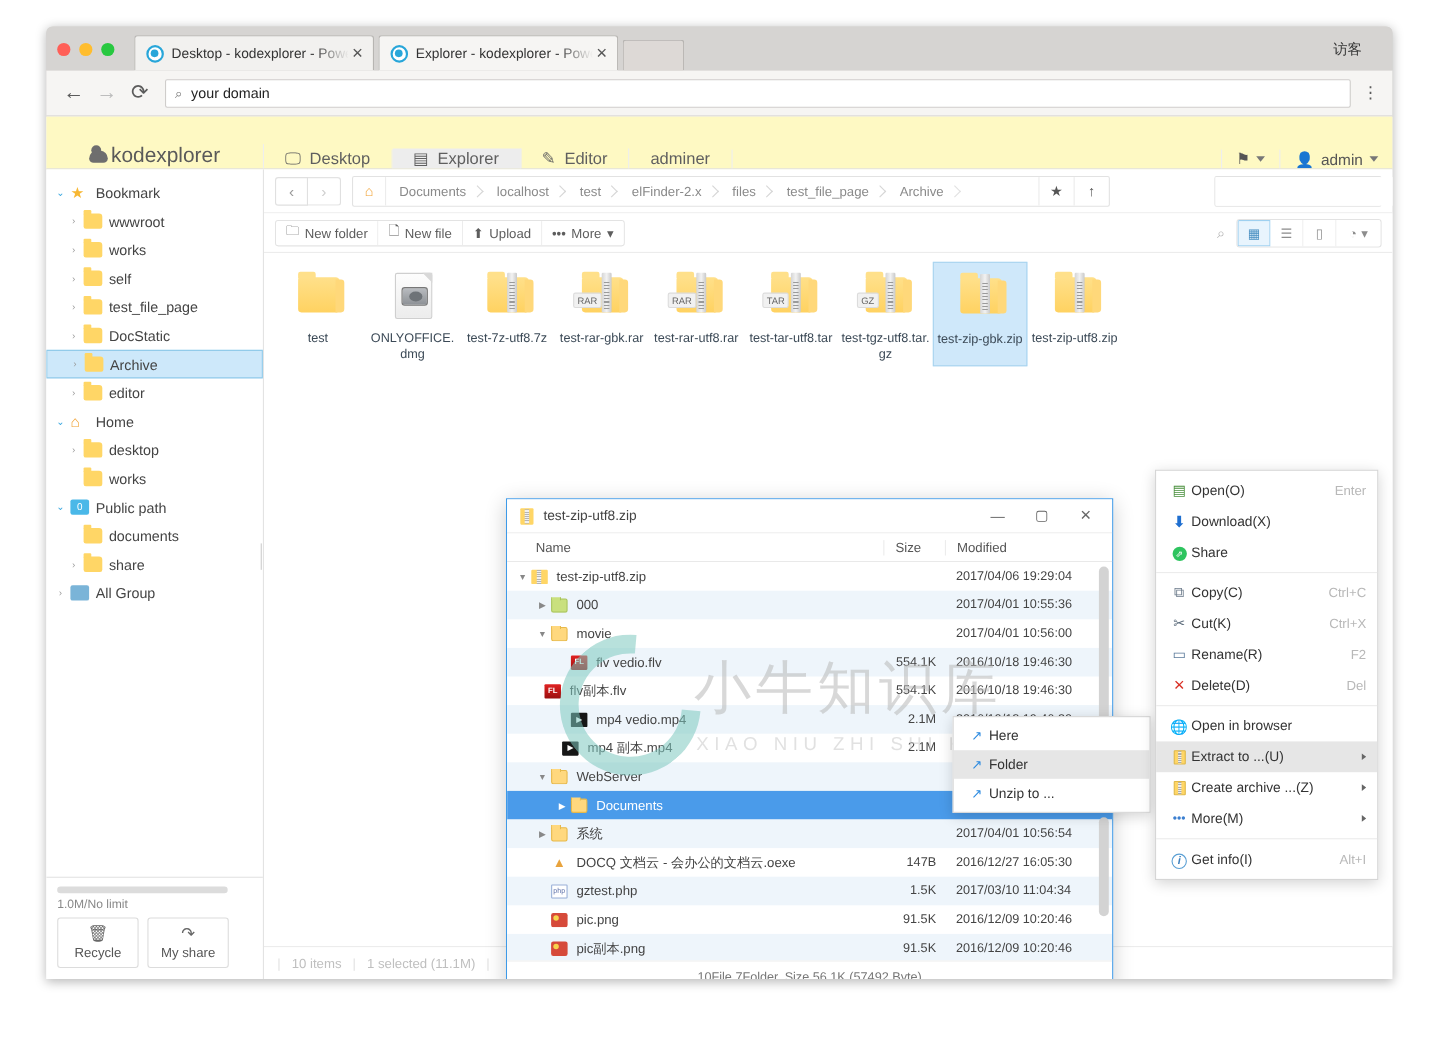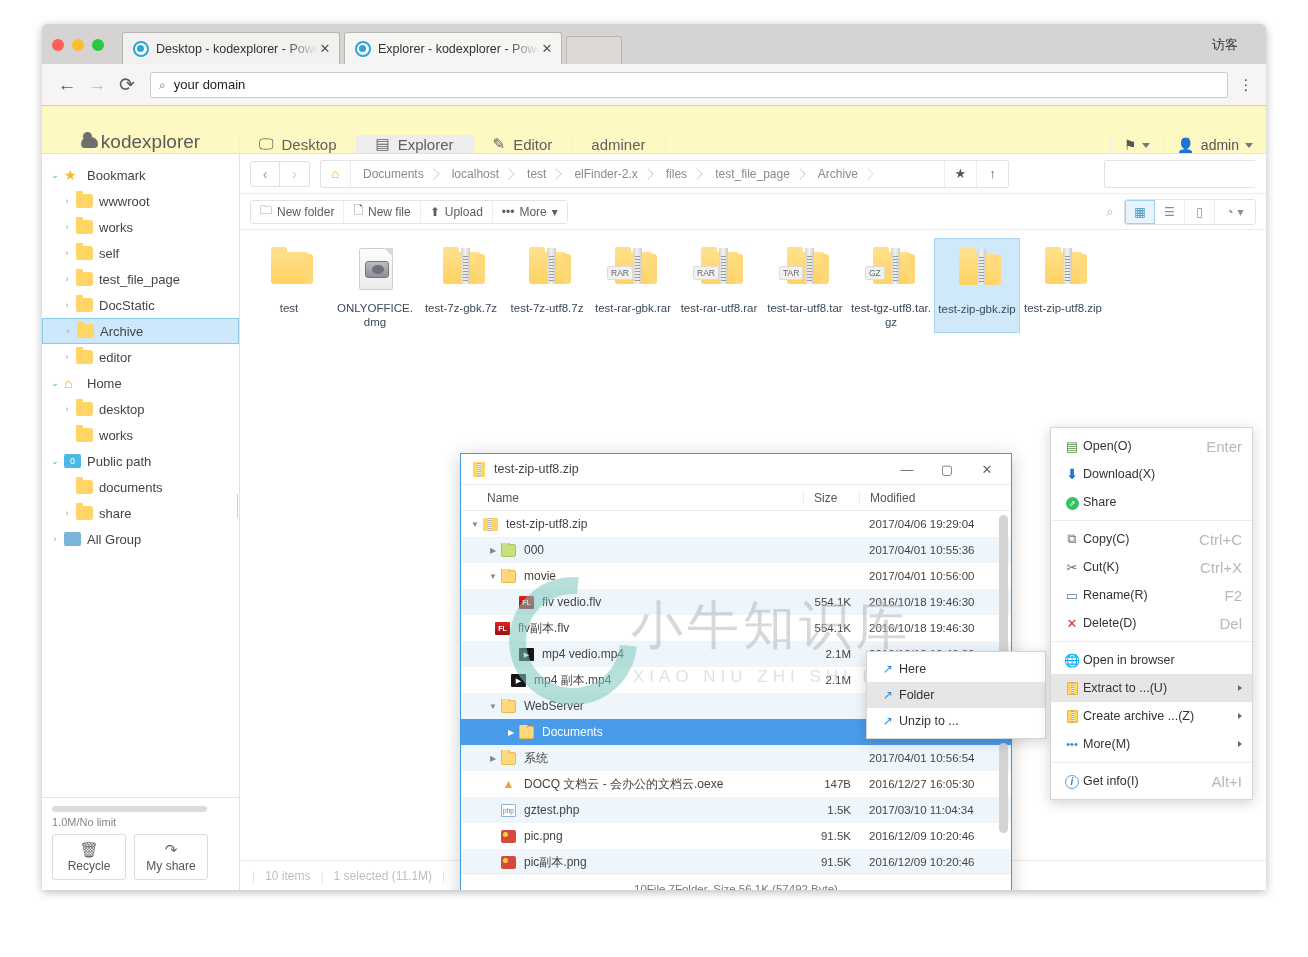--- a/index.html
+++ b/index.html
@@ -391,21 +391,21 @@
     box-shadow: 0 3px 12px rgba(0,0,0,.18); z-index: 60; padding: 4px 0;
   }
   .ctx-main { left: 1008px; top: 321px; width: 203px; }
   .mi {
     height: 28px; display: flex; align-items: center;
     padding: 0 10px; font-size: 12.5px; color: #333; position: relative;
   }
   .mi.hl { background: #e6e6e6; }
   .mi-ico { width: 22px; text-align: center; font-size: 13px; flex: none; }
   .mi-label { flex: 1; }
-  .mi-key { color: #b8b8b8; font-size: 15px; }
+  .mi-key { color: #b8b8b8; font-size: 12px; }
   .mi-arrow {
     margin-left: 6px; border-left: 4px solid #666;
     border-top: 3.5px solid transparent; border-bottom: 3.5px solid transparent;
   }
   .mdiv { height: 1px; background: #ececec; margin: 4px 0; }
 
   .ctx-sub { left: 824px; top: 545px; width: 180px; }
   .ctx-sub .mi { height: 26px; }
 
   .green-share {
@@ -671,27 +671,20 @@
 
               <div class="fitem">
                 <div class="ficon">
                   <span class="dmg-icon">
                       <span class="dmg-disc"></span>
                     </span>
                 </div>
                 <div class="flabel">ONLYOFFICE.dmg</div>
               </div>
 
-              <div class="fitem">
-                <div class="ficon">
-                  <span class="big-folder"></span>
-                    <span class="zip-tab"></span>
-                </div>
-                <div class="flabel">test-7z-gbk.7z</div>
-              </div>
 
               <div class="fitem">
                 <div class="ficon">
                   <span class="big-folder"></span>
                     <span class="zip-tab"></span>
                 </div>
                 <div class="flabel">test-7z-utf8.7z</div>
               </div>
 
               <div class="fitem">

